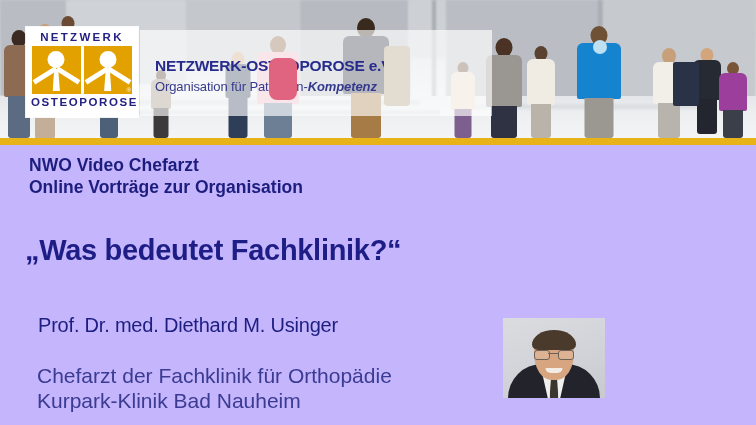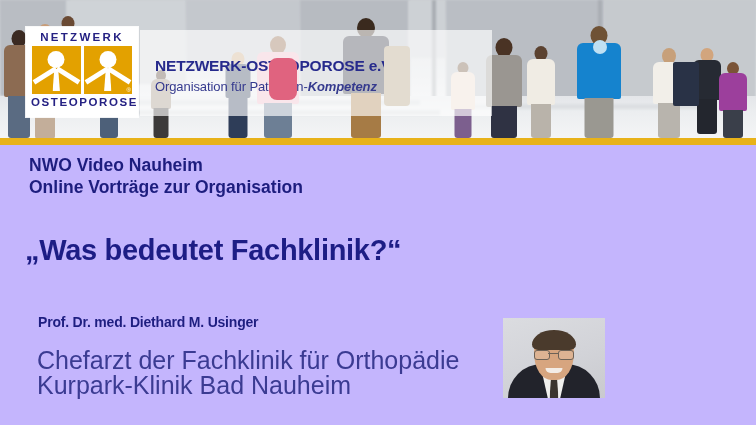--- a/index.html
+++ b/index.html
@@ -207,30 +207,30 @@
     font-size: 29px;
     font-weight: bold;
     color: #1d1d85;
     letter-spacing: -0.3px;
     white-space: nowrap;
   }
 
   .speaker-name {
     position: absolute;
     left: 38px; top: 314px;
-    font-size: 14px;
-    font-weight: bold;
+    font-size: 20px;
+    font-weight: normal;
     color: #1e1e80;
     letter-spacing: -0.2px;
     white-space: nowrap;
   }
   .speaker-role {
     position: absolute;
-    left: 37px; top: 348px;
-    font-size: 25px;
+    left: 37px; top: 363px;
+    font-size: 21px;
     font-weight: normal;
     color: #3b3b92;
     line-height: 25px;
     white-space: nowrap;
   }
   .speaker-role .r2 { display: block; }
 
   
   .portrait {
     position: absolute;
@@ -449,21 +449,21 @@
       <div class="logo-word-bot">OSTEOPOROSE</div>
     </div>
 
     <div class="org-title">NETZWERK-OSTEOPOROSE e.V.</div>
     <div class="org-sub"><span>Organisation für Patienten-</span><em>Kompetenz</em></div>
 
     <div class="gold-bar"></div>
   </div>
 
   <div class="kicker">
-    <span>NWO Video Nauheim</span>
+    <span>NWO Video Chefarzt</span>
     <span class="l2">Online Vorträge zur Organisation</span>
   </div>
 
   <div class="main-title">„Was bedeutet Fachklinik?“</div>
 
   <div class="speaker-name">Prof. Dr. med. Diethard M. Usinger</div>
   <div class="speaker-role">
     <span>Chefarzt der Fachklinik für Orthopädie</span>
     <span class="r2">Kurpark-Klinik Bad Nauheim</span>
   </div>

